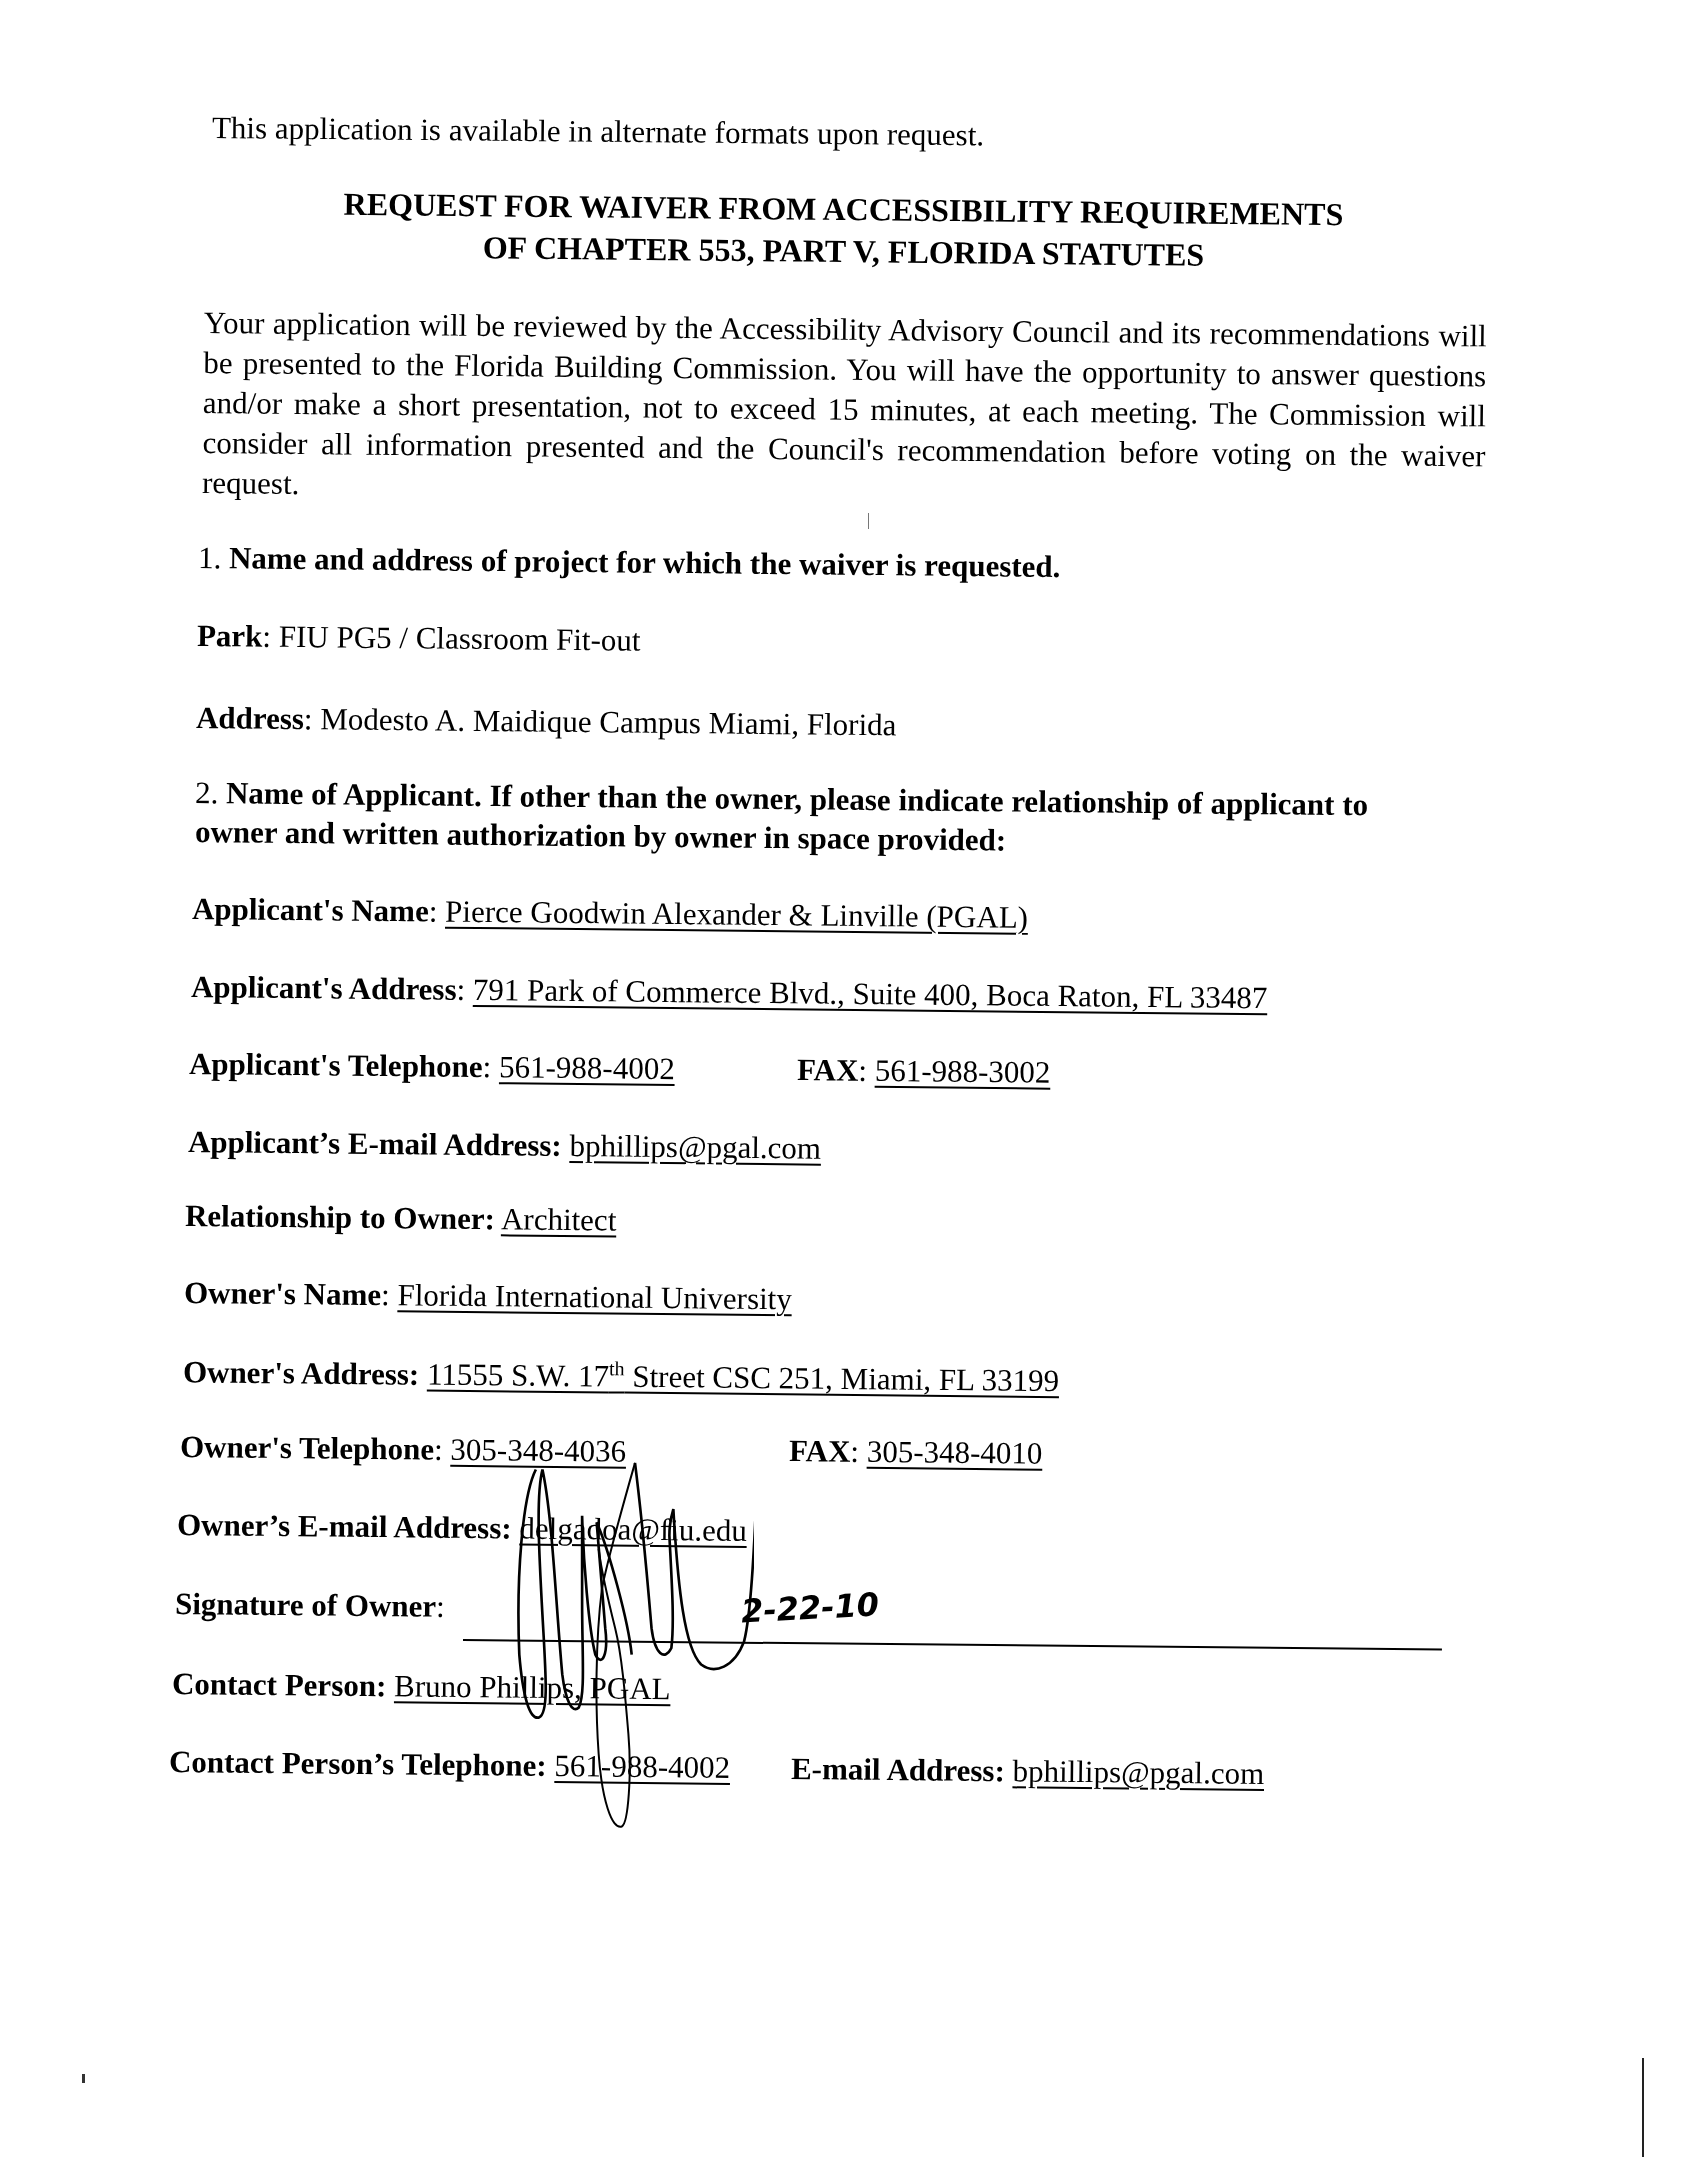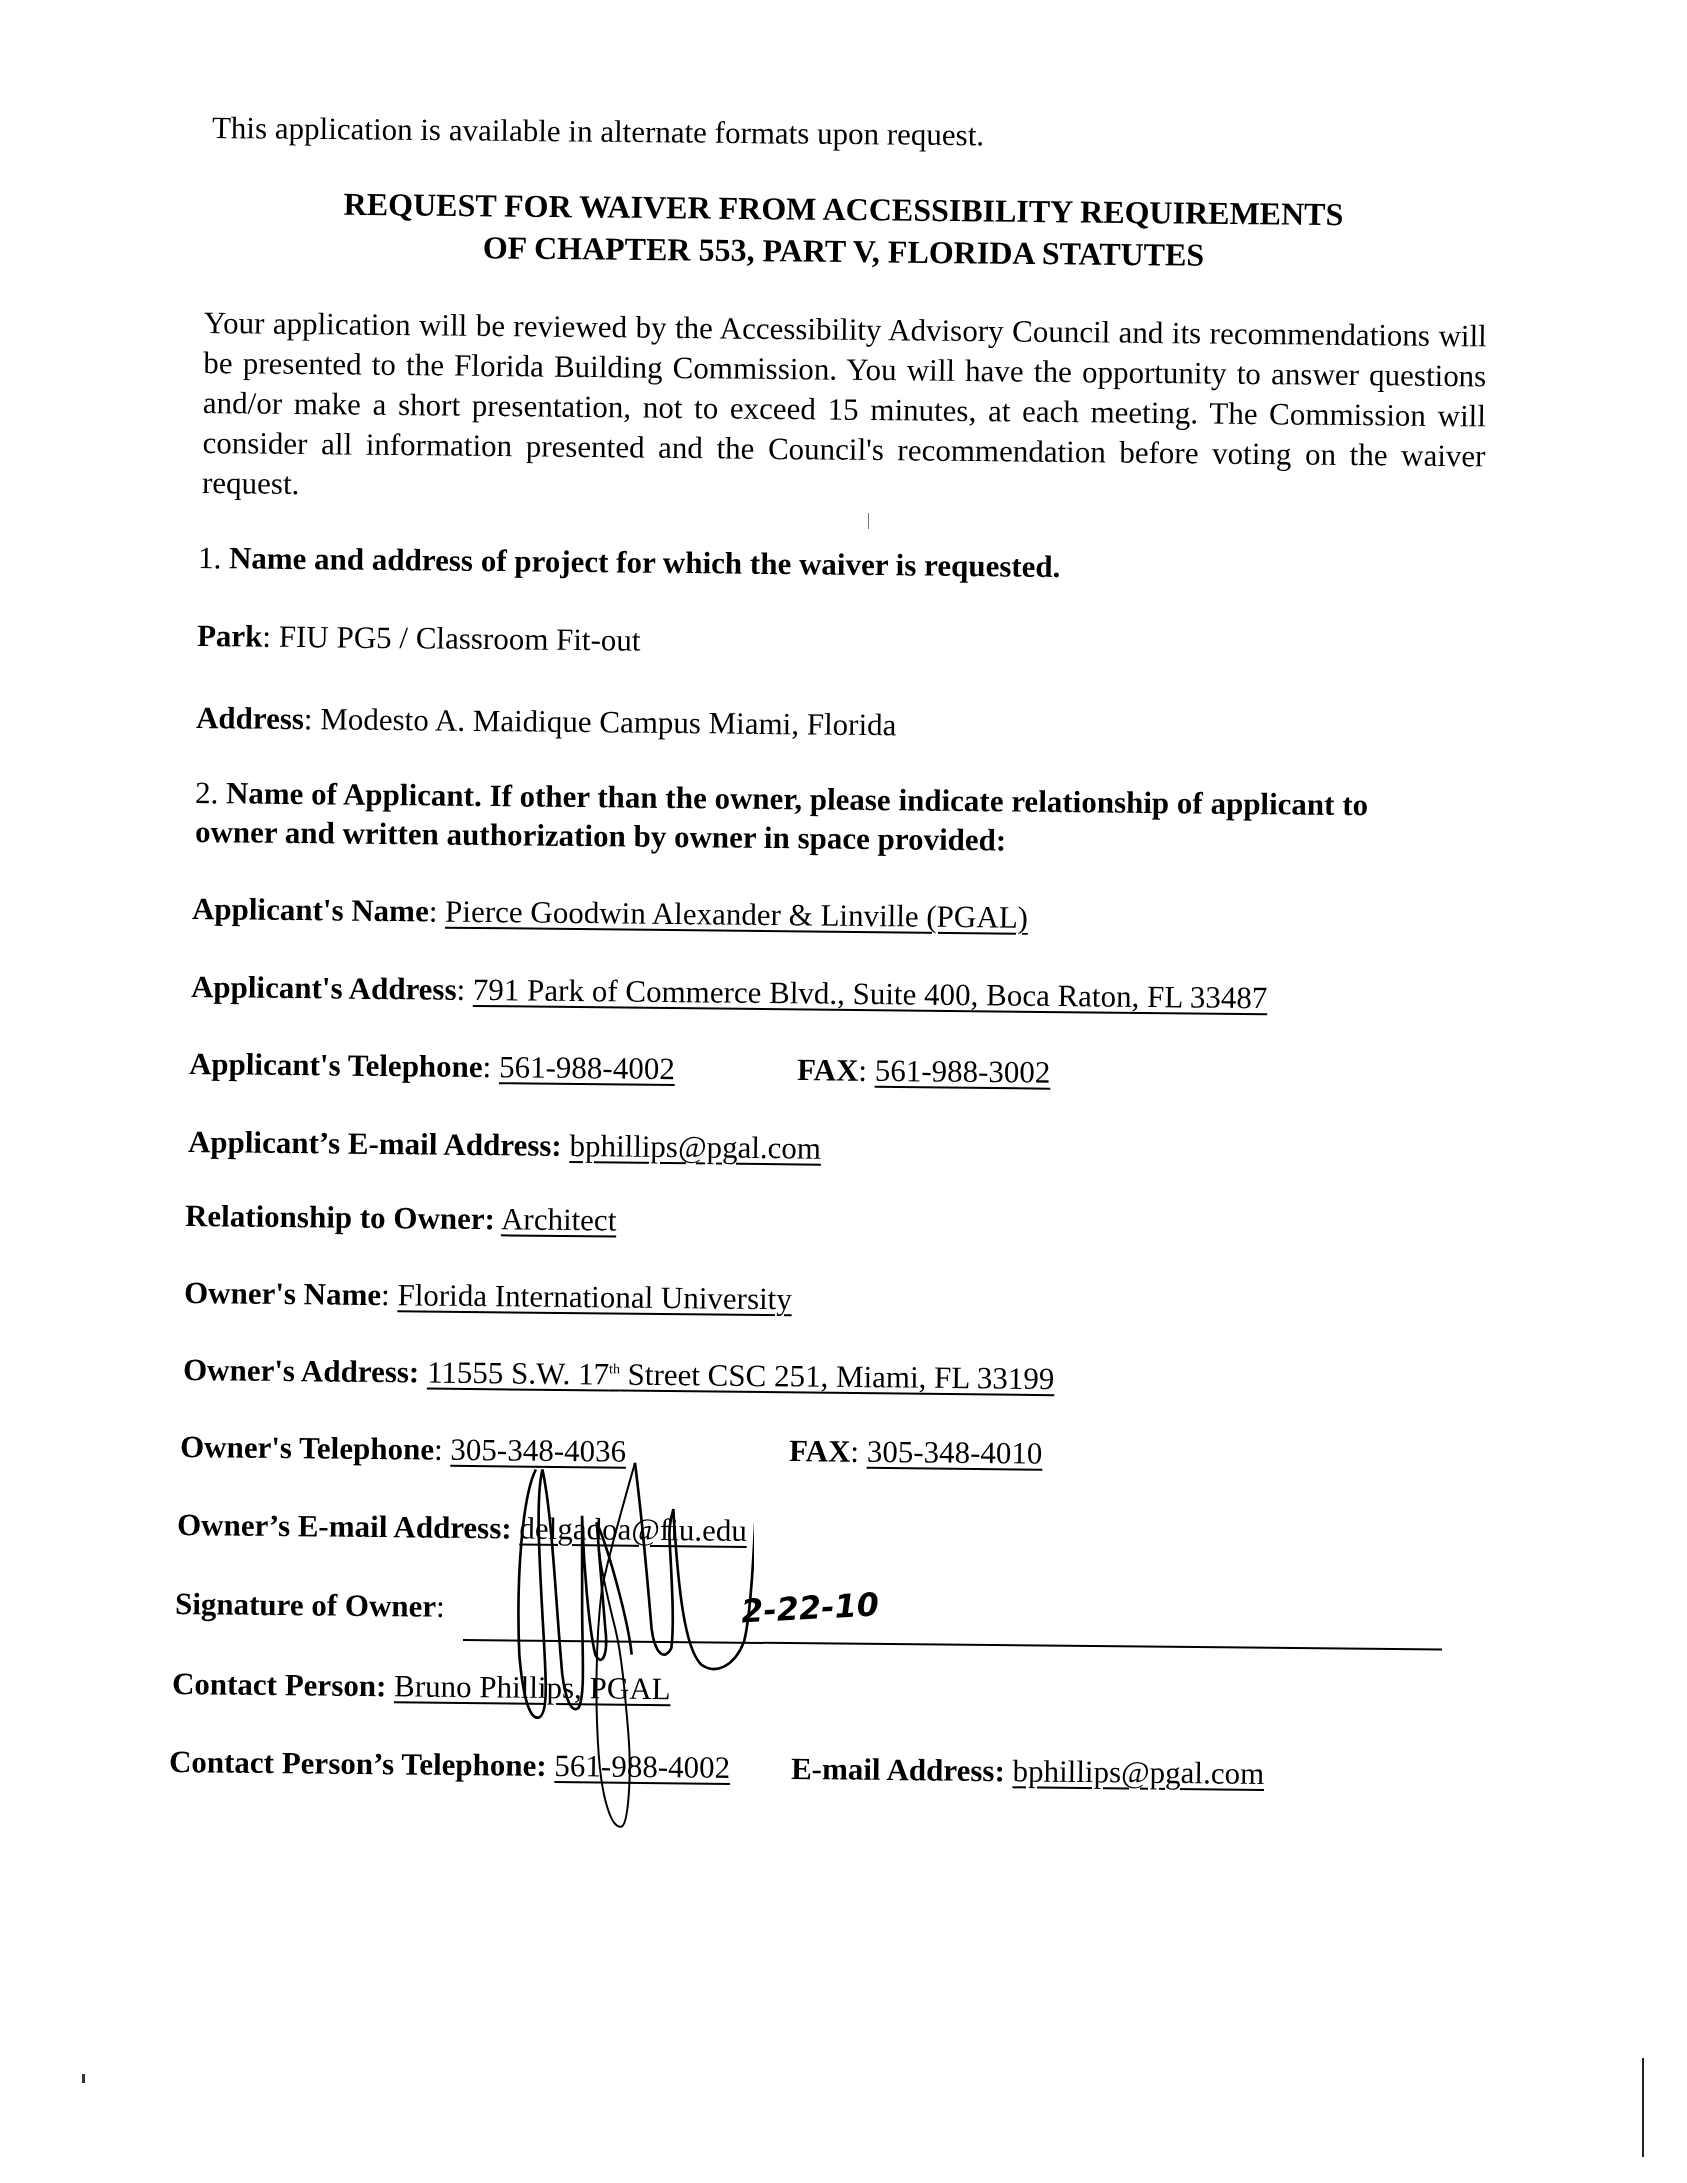--- a/index.html
+++ b/index.html
@@ -9,21 +9,21 @@
     .line { position: absolute; white-space: nowrap; font-size: 31px; line-height: 1.1; }
     .b { font-weight: bold; }
     .u { text-decoration: underline; text-underline-offset: 5.3px; text-decoration-thickness: 2px; }
     .notice { left: 212px; top: 111px; transform: rotate(0.55deg); transform-origin: left center; }
     .title { position: absolute; left: 0; width: 1687px; text-align: center; font-weight: bold; font-size: 32px; }
     .t1 { top: 191px; transform: rotate(0.6deg); }
     .t2 { top: 233px; transform: rotate(0.6deg); }
     .para { position: absolute; left: 204px; top: 303px; width: 1283px; font-size: 31px; line-height: 40px;
             text-align: justify; text-align-last: left; transform: rotate(0.6deg); transform-origin: left top; }
     .r { transform: rotate(0.6deg); transform-origin: left center; }
-    sup { font-size: 14px; }
+    sup { font-size: 20px; }
     .sigline { position: absolute; left: 463px; top: 1639px; width: 979px; height: 0; border-top: 2px solid #000;
                transform: rotate(0.55deg); transform-origin: left center; }
     .date { position: absolute; left: 741px; top: 1589px; font-family: "DejaVu Sans", sans-serif; font-weight: bold;
             font-size: 32px; font-style: italic; transform: rotate(-3deg); }
     .signature { position: absolute; left: 516px; top: 1456px; width: 238px; height: 384px; }
     .edge-mark { position: absolute; left: 1642px; top: 2058px; width: 2px; height: 99px; background: #222; }
     .dot-mark { position: absolute; left: 82px; top: 2074px; width: 2.6px; height: 9.3px; background: #333; }
     .speck { position: absolute; left: 868px; top: 513px; width: 1.3px; height: 16px; background: #777; }
   </style>
 </head>

